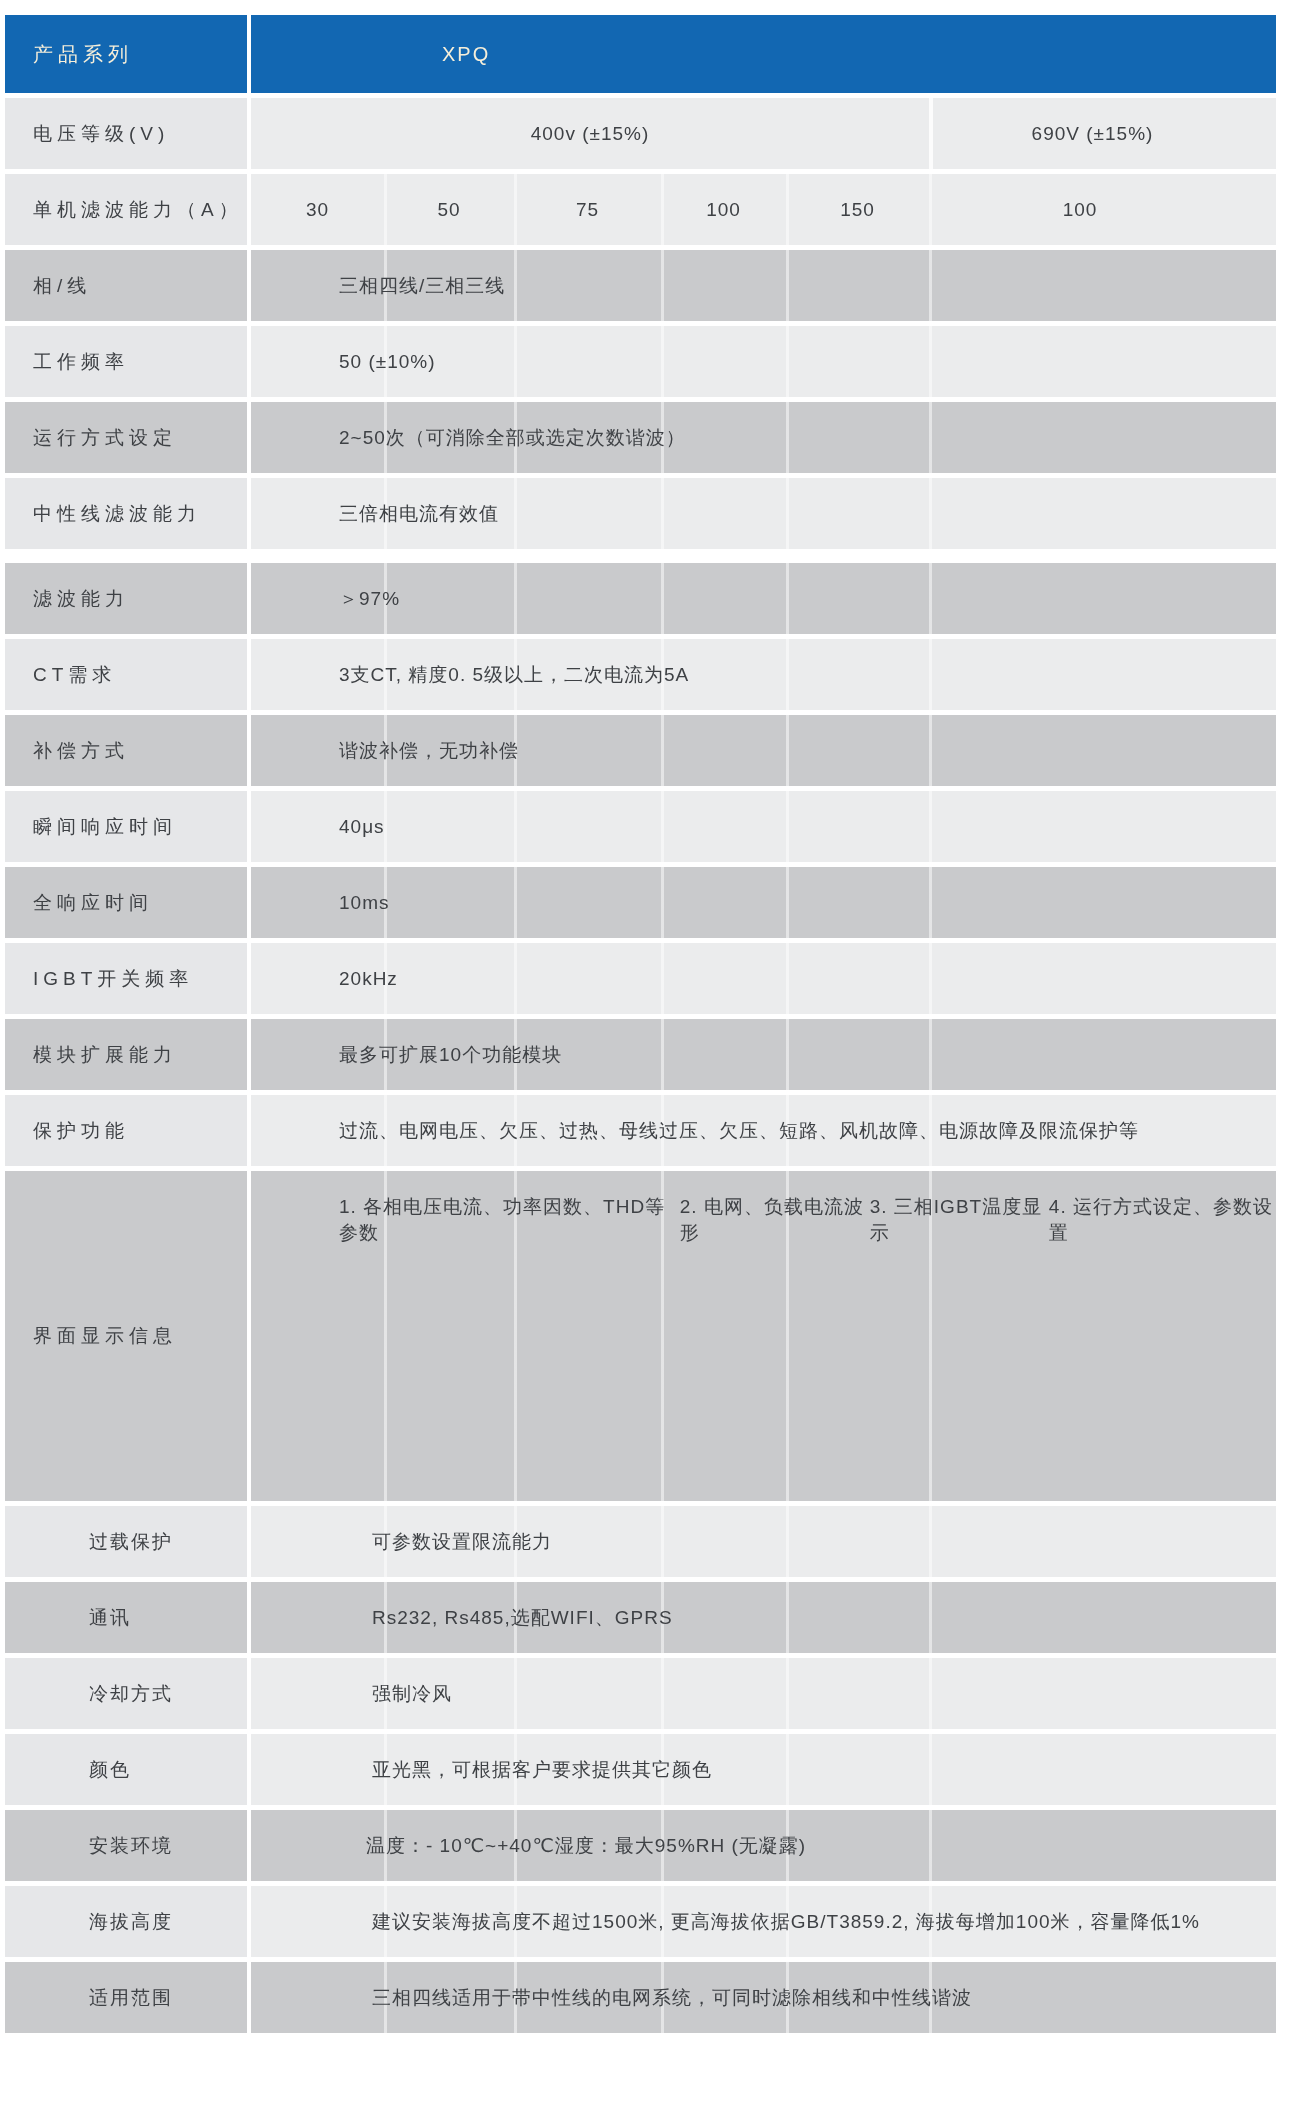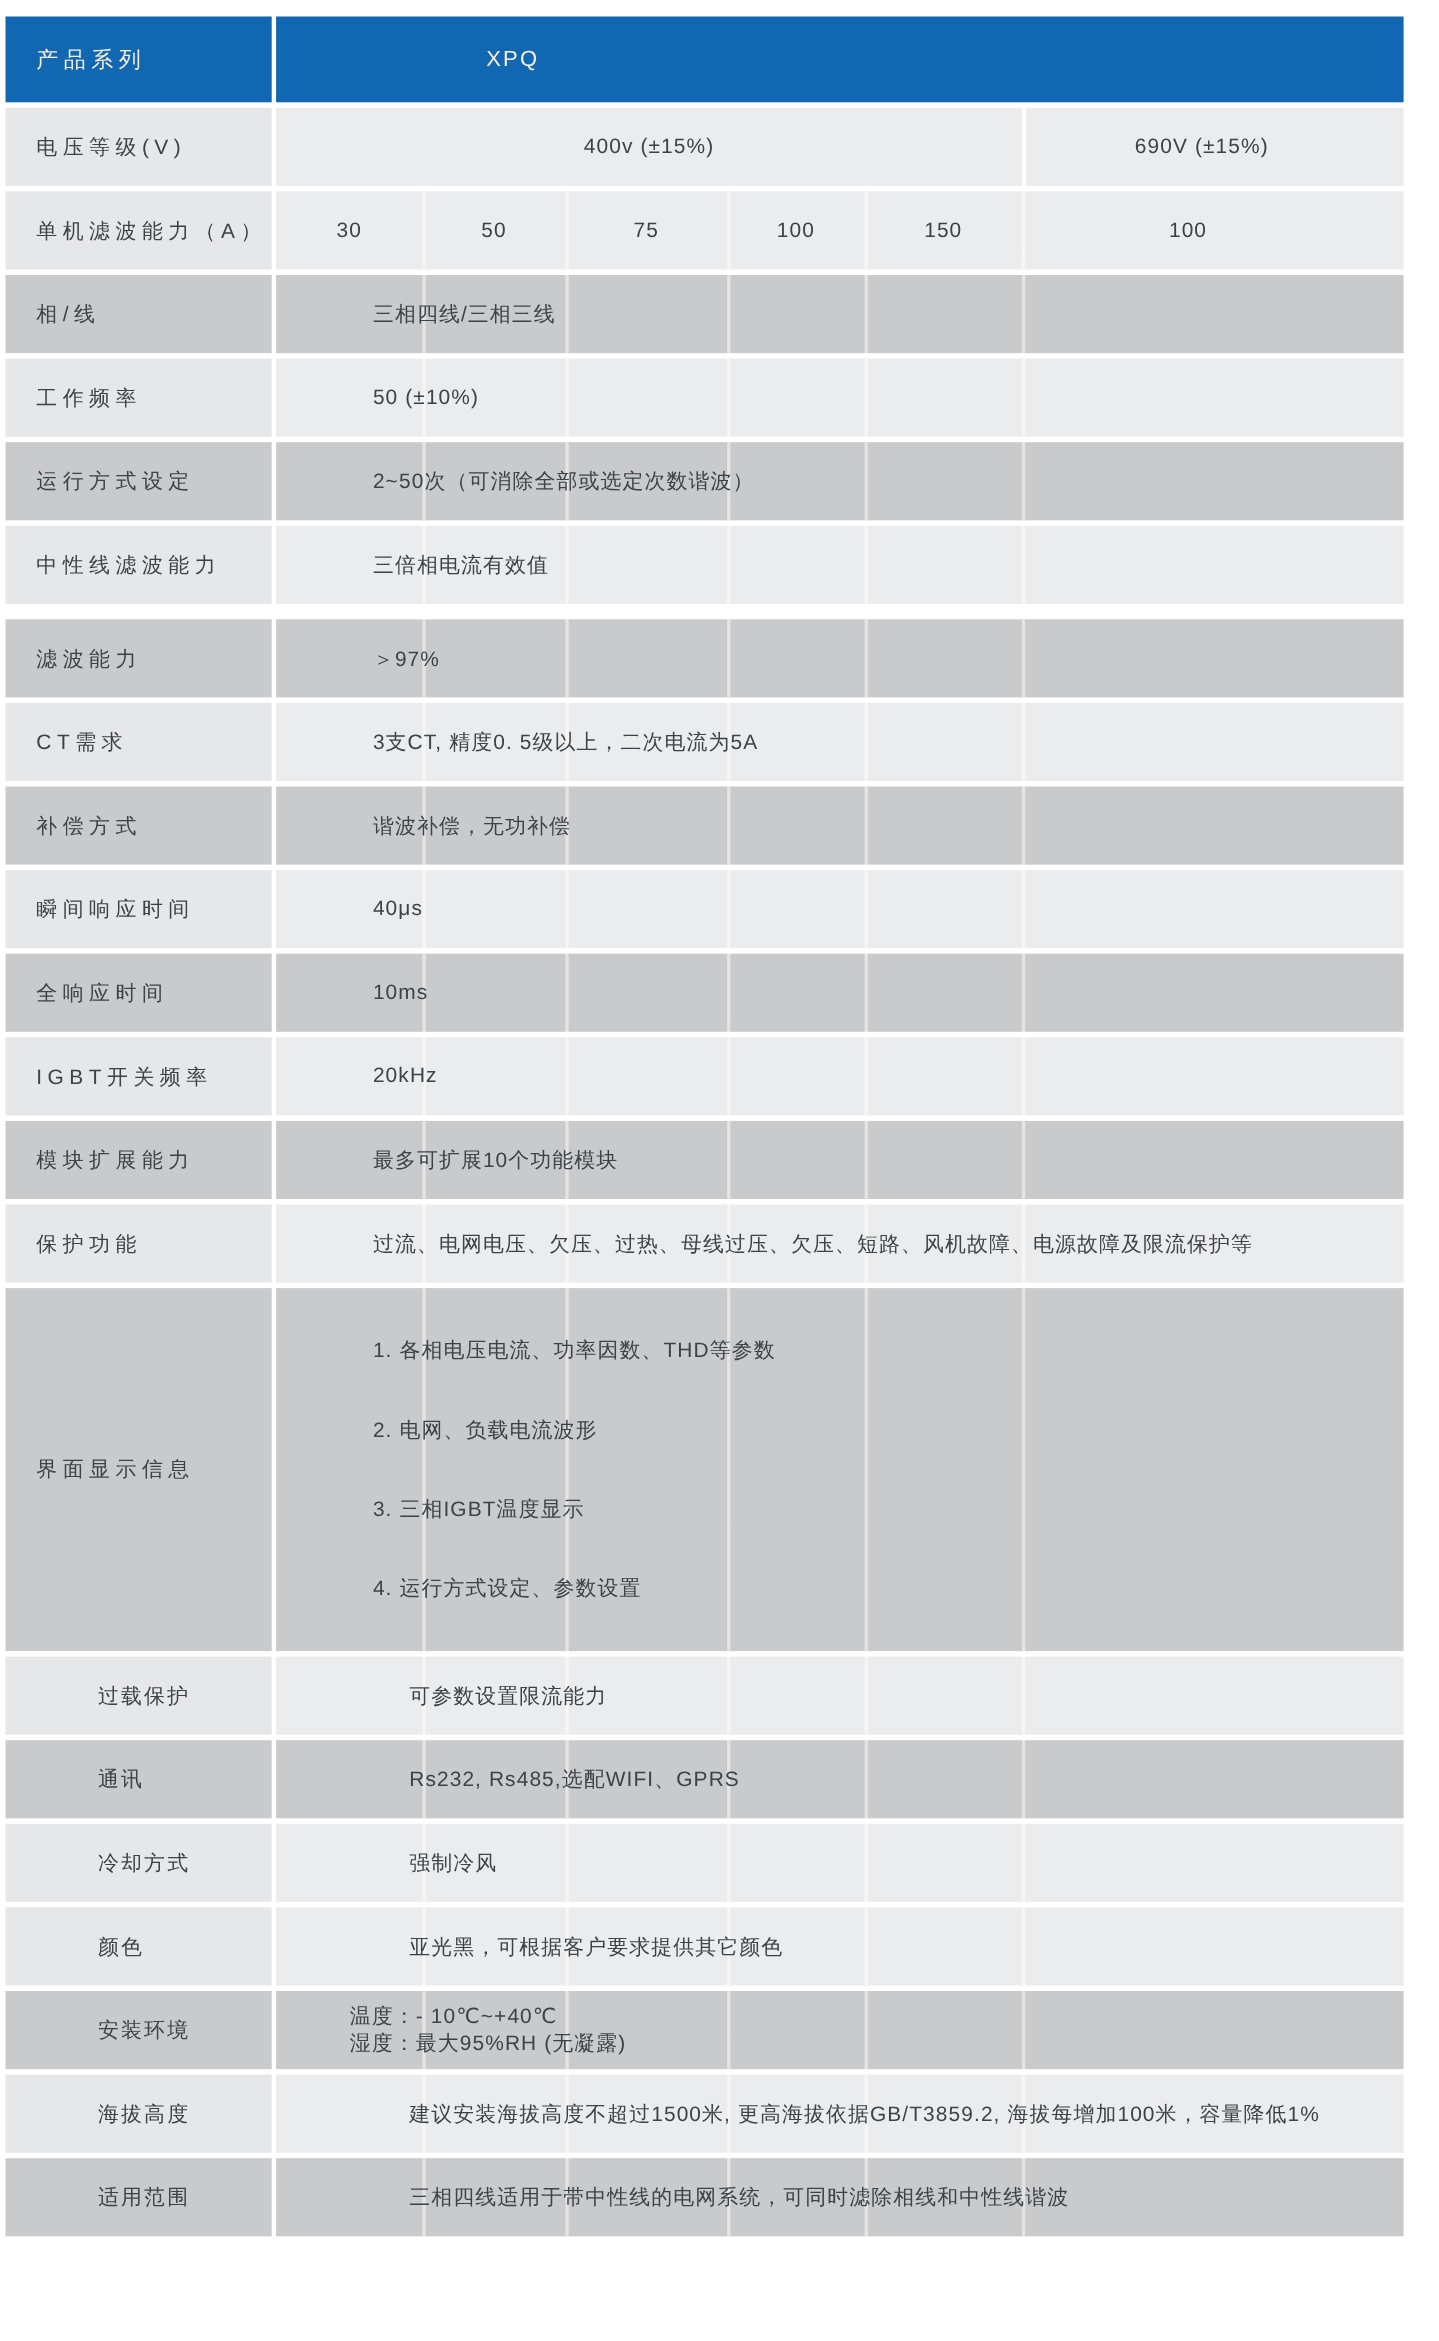--- a/index.html
+++ b/index.html
@@ -79,30 +79,30 @@
   
   .ccell{text-align:center;box-sizing:border-box;}
   .c0{width:133px;flex:0 0 133px;}
   .c1{width:130px;flex:0 0 130px;}
   .c2{width:147px;flex:0 0 147px;}
   .c3{width:125px;flex:0 0 125px;}
   .c4{width:143px;flex:0 0 143px;}
   .c5{width:347px;flex:0 0 347px;padding-right:45px;}
   
   .multi{
-    flex-direction:column;
+    flex-direction:row;
     align-items:flex-start;
     justify-content:center;
     padding-left:88px;
   }
   .multi .line{margin:23px 0;}
   
   .bottom .label-cell{padding-left:84px;letter-spacing:2px;}
   .bottom .value-text{padding-left:121px;}
-  .env-lines{display:flex;flex-direction:column;justify-content:flex-start;line-height:25px;padding-left:67px;}
+  .env-lines{display:flex;justify-content:flex-start;line-height:25px;padding-left:115px;}
 </style>
 </head>
 <body>
 
 <div class="page">
   <div class="spec-table">
 
     <div class="row first hdr">
       <div class="label-cell">产品系列</div>
       <div class="value-area">XPQ</div>

